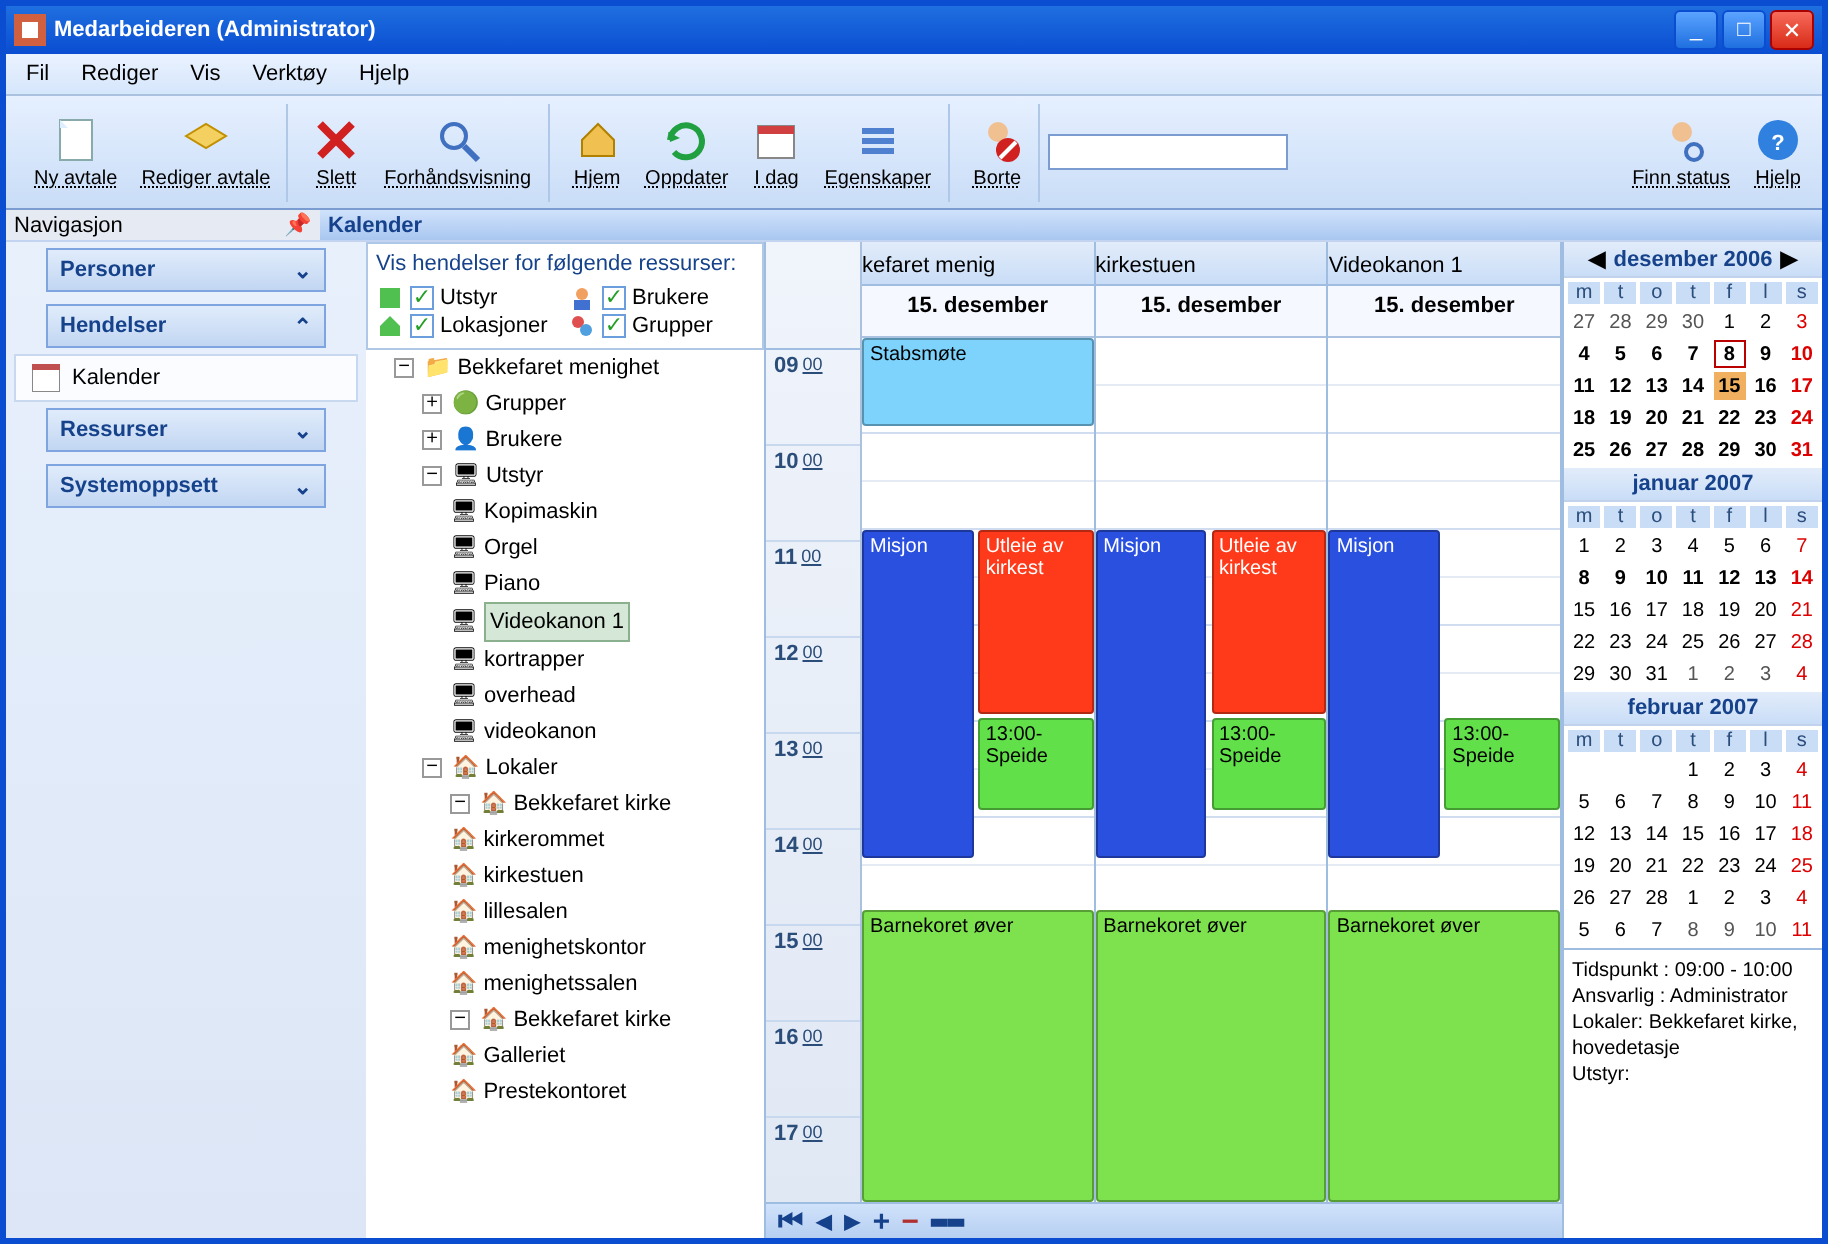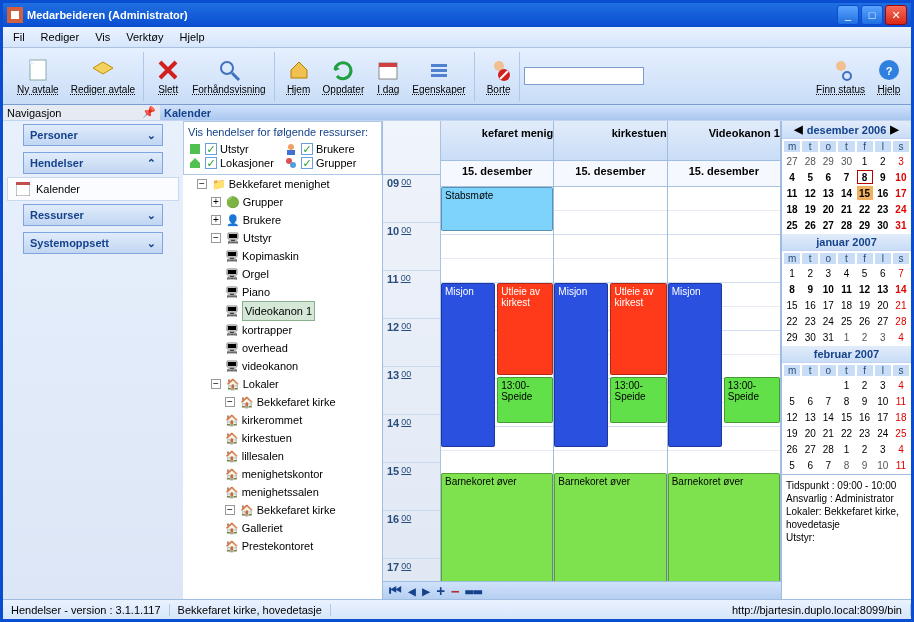--- a/index.html
+++ b/index.html
@@ -30,26 +30,26 @@
 .resfilter .cap{color:#15428b;margin-bottom:4px;}
 .resfilter .row{display:flex;gap:6px;}
 .resfilter .item{display:flex;align-items:center;gap:3px;width:90px;}
 .tree{flex:1;overflow:auto;background:#fff;font-size:11px;line-height:18px;}
 .tree ul{list-style:none;padding-left:14px;}
 .tree li{white-space:nowrap;display:flex;align-items:center;gap:3px;}
 .tree li.sel span{background:#d5e8d8;border:1px solid #8ab08d;padding:0 2px;}
 .expand{display:inline-block;width:10px;height:10px;border:1px solid #999;text-align:center;line-height:8px;font-size:10px;margin-right:2px;flex-shrink:0;}
 .calendar{flex:1;display:flex;flex-direction:column;overflow:hidden;}
 .calcols{flex:1;display:flex;overflow:hidden;position:relative;}
-.timecol{width:58px;background:linear-gradient(#f0f4fb,#e0e8f4);border-right:1px solid #aac2e0;}
+.timecol{width:48px;background:linear-gradient(#f0f4fb,#e0e8f4);border-right:1px solid #aac2e0;}
 .timecol .blank{height:54px;border-bottom:1px solid #9fbde0;}
 .hrslot{height:48px;border-bottom:1px solid #c8d8ef;display:flex;align-items:flex-start;padding:2px 4px;font-weight:bold;color:#2a4d7a;}
 .hrslot sub{font-weight:normal;font-size:9px;text-decoration:underline;margin-left:2px;}
 .daycol{flex:1;border-right:1px solid #9fbde0;display:flex;flex-direction:column;}
-.daycol .chdr{height:40px;background:linear-gradient(#e2ecfa,#c9ddf7);border-bottom:1px solid #9fbde0;text-align:right;font-weight:bold;padding-top:6px;}
+.daycol .chdr{height:22px;background:linear-gradient(#e2ecfa,#c9ddf7);border-bottom:1px solid #9fbde0;text-align:left;font-weight:normal;padding-top:6px;}
 .daycol .dhdr{height:26px;background:#f5f9ff;border-bottom:1px solid #aac2e0;text-align:center;font-weight:bold;padding-top:4px;}
 .daycol .slots{flex:1;position:relative;}
 .daycol .slots .grid{position:absolute;inset:0;}
 .daycol .slots .grid div{height:24px;border-bottom:1px solid #e5ebf4;}
 .daycol .slots .grid div:nth-child(2n){border-bottom-color:#d0dcef;}
 .event{position:absolute;border-radius:2px;padding:2px 3px;font-size:10px;overflow:hidden;border:1px solid rgba(0,0,0,0.3);cursor:pointer;}
 .calfooter{height:18px;background:linear-gradient(#d0e2fb,#b6cff1);border-top:1px solid #9fbde0;display:flex;align-items:center;padding:0 6px;gap:6px;font-size:11px;}
 .calfooter .nb{font-family:monospace;font-size:14px;font-weight:bold;color:#15428b;cursor:pointer;}
 .rightpanel{width:130px;background:#fff;border-left:1px solid #9fbde0;display:flex;flex-direction:column;overflow:auto;}
 .monthnav{display:flex;align-items:center;justify-content:center;gap:4px;background:linear-gradient(#e2ecfa,#c9ddf7);padding:2px;font-weight:bold;color:#15428b;border-bottom:1px solid #c0d2ec;}
@@ -602,19 +602,13 @@
                 <td class="">10</td>
                 <td class=" red">11</td>
               </tr>
             </tbody>
           </table>
         <div class="detail" id="detail">Tidspunkt : 09:00 - 10:00<br>Ansvarlig : Administrator<br>Lokaler: Bekkefaret kirke, hovedetasje<br>Utstyr:</div>
       </div>
     </div>
   </div>
 
-  <div class="statusbar">
-    <span class="cell">Hendelser - version : 3.1.1.117</span>
-    <span class="cell">Bekkefaret kirke, hovedetasje</span>
-    <span class="spacer"></span>
-    <span class="cell">http://bjartesin.duplo.local:8099/bin</span>
-  </div>
 </div>
 
 </body></html>

